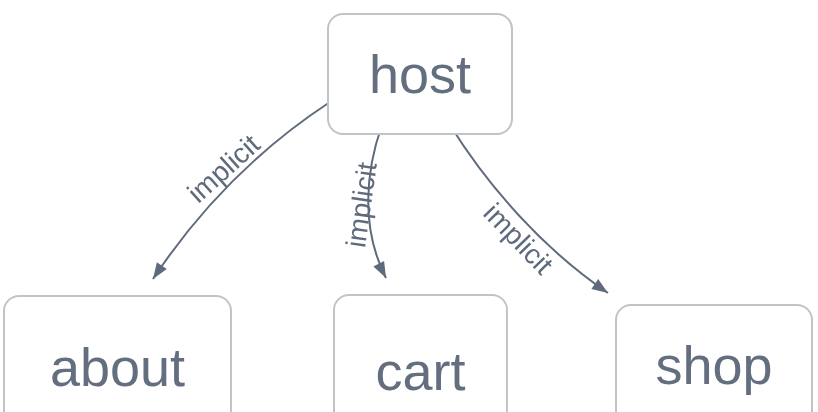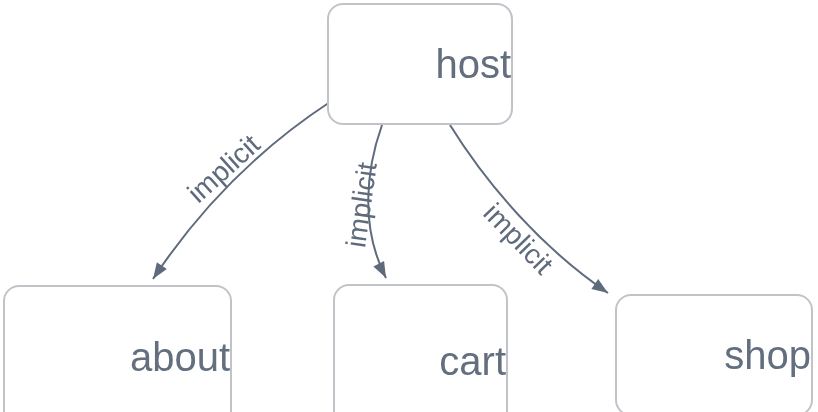--- a/index.html
+++ b/index.html
@@ -19,24 +19,25 @@
   }
   .edges-layer{position:absolute;left:0;top:0;width:818px;height:412px;}
   .edge{fill:none;stroke:var(--edge-color);stroke-width:2px;}
   .arrowhead{fill:var(--edge-color);}
   .node{
     position:absolute;
     box-sizing:border-box;
     background:var(--node-fill);
     border:2px solid var(--node-border);
     border-radius:16px;
-    display:flex;align-items:center;justify-content:flex-end;
+    display:flex;align-items:center;justify-content:center;
     color:var(--node-text);
-    font-size:40px;
+    font-size:54px;
     line-height:1;
+    margin-top:10px;
   }
   .node-host {left:327px;top:3px;  width:186px;height:122px;}
   .node-about{left:3px;  top:285px;width:229px;height:144px;}
   .node-cart {left:333px;top:284px;width:175px;height:154px;}
   .node-shop {left:615px;top:294px;width:198px;height:122px;}
   .edge-label{
     position:absolute;
     color:var(--edge-color);
     font-size:28px;
     line-height:1;

